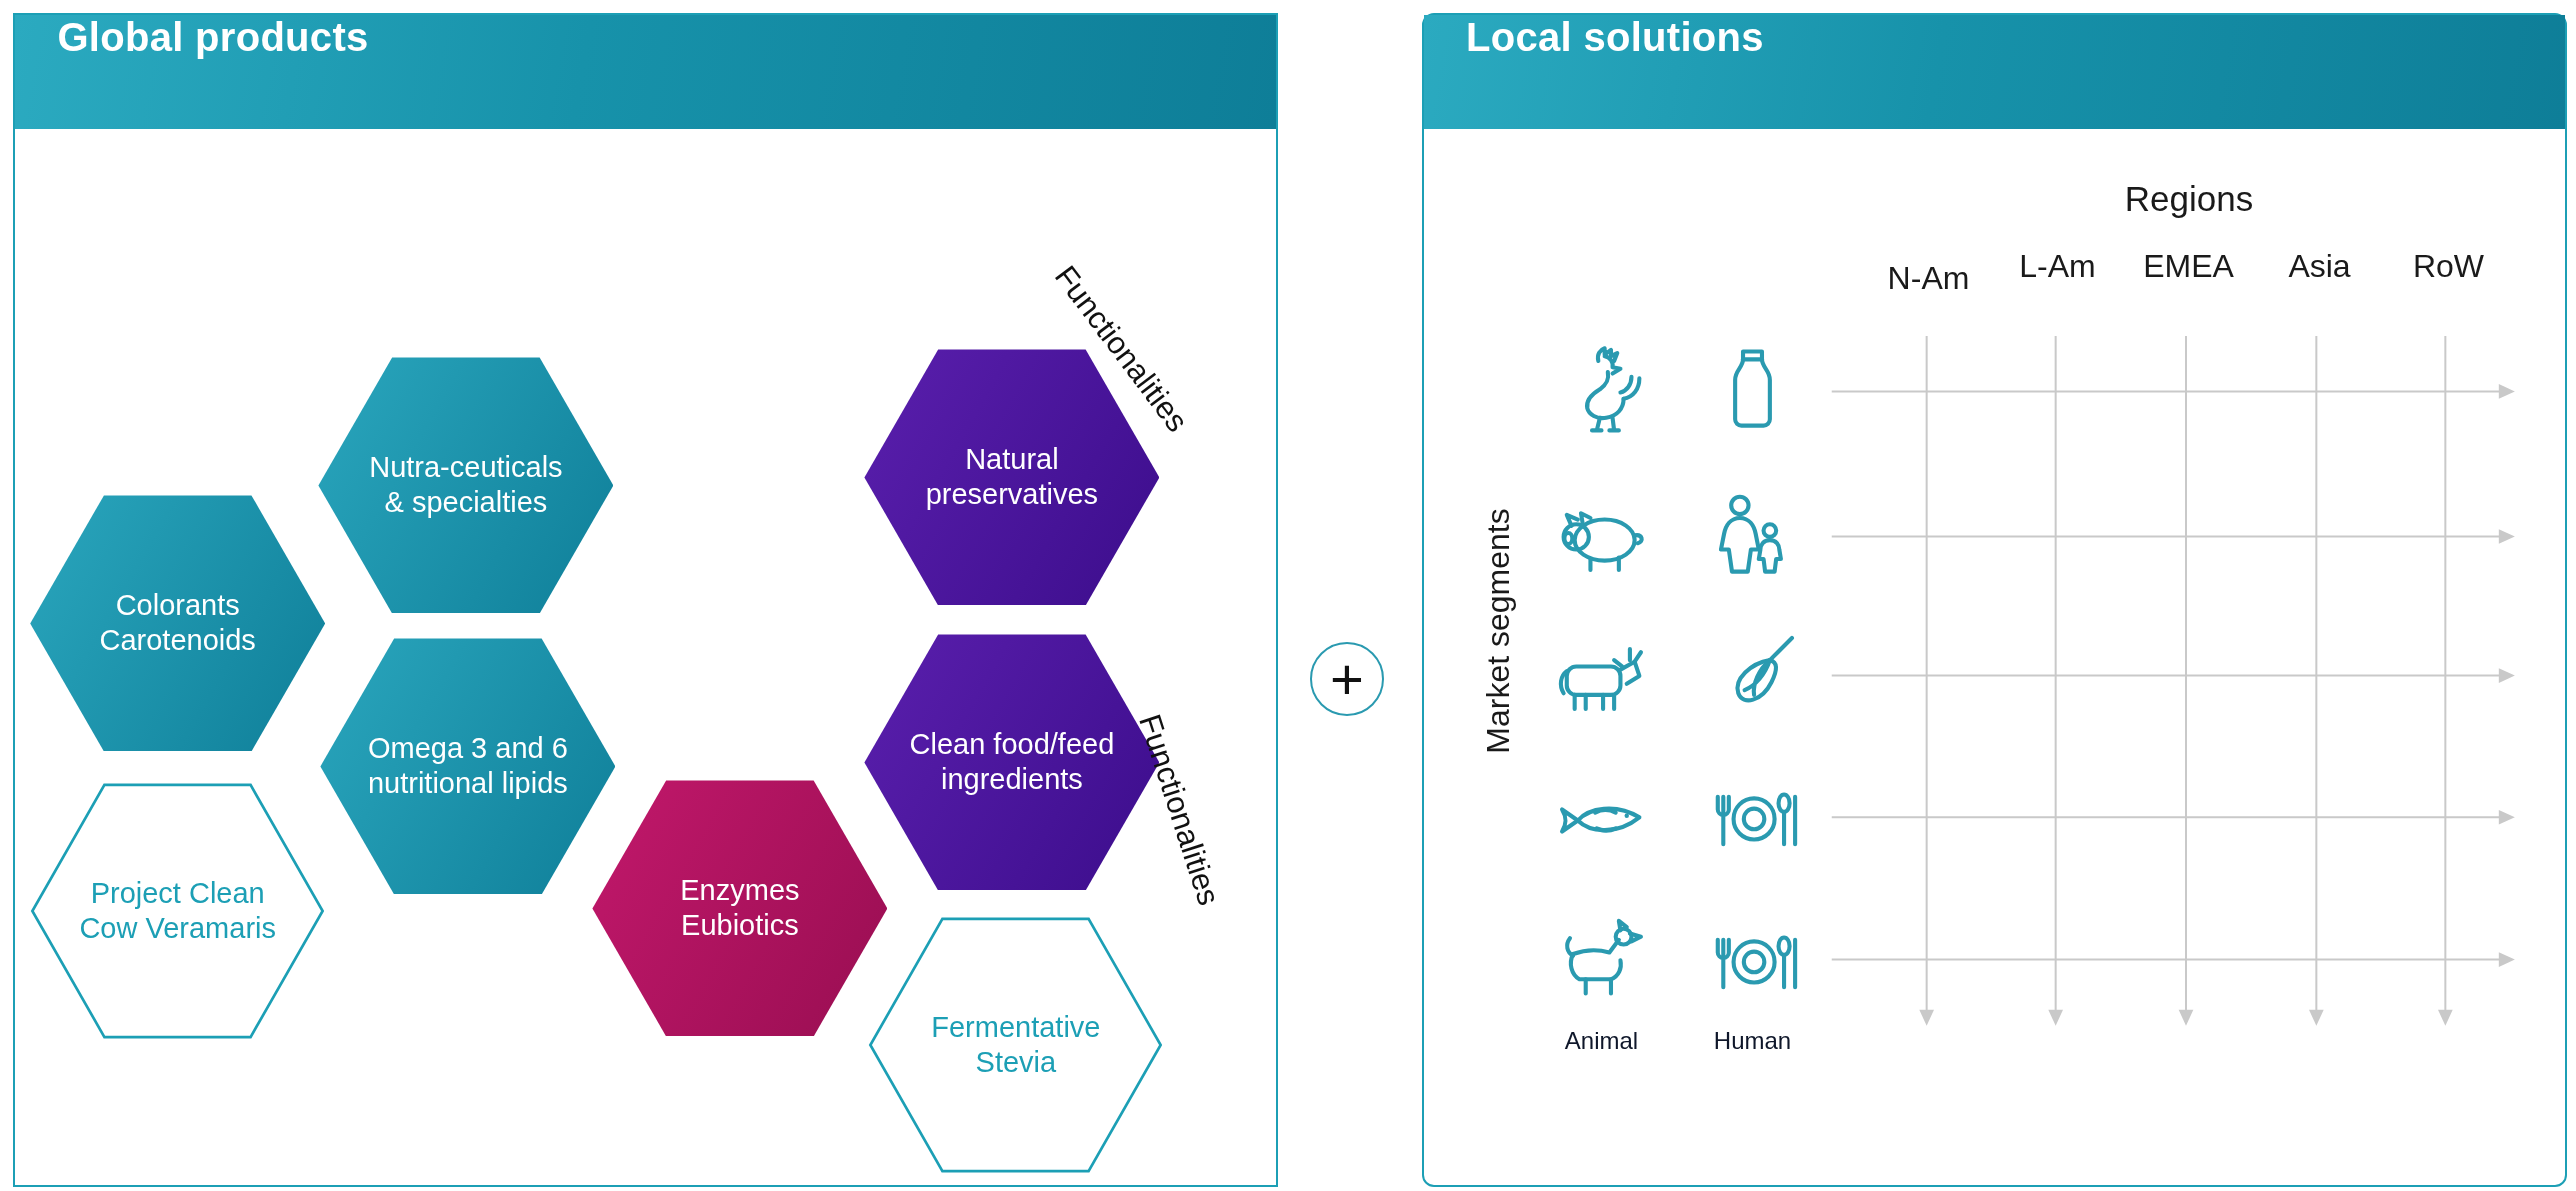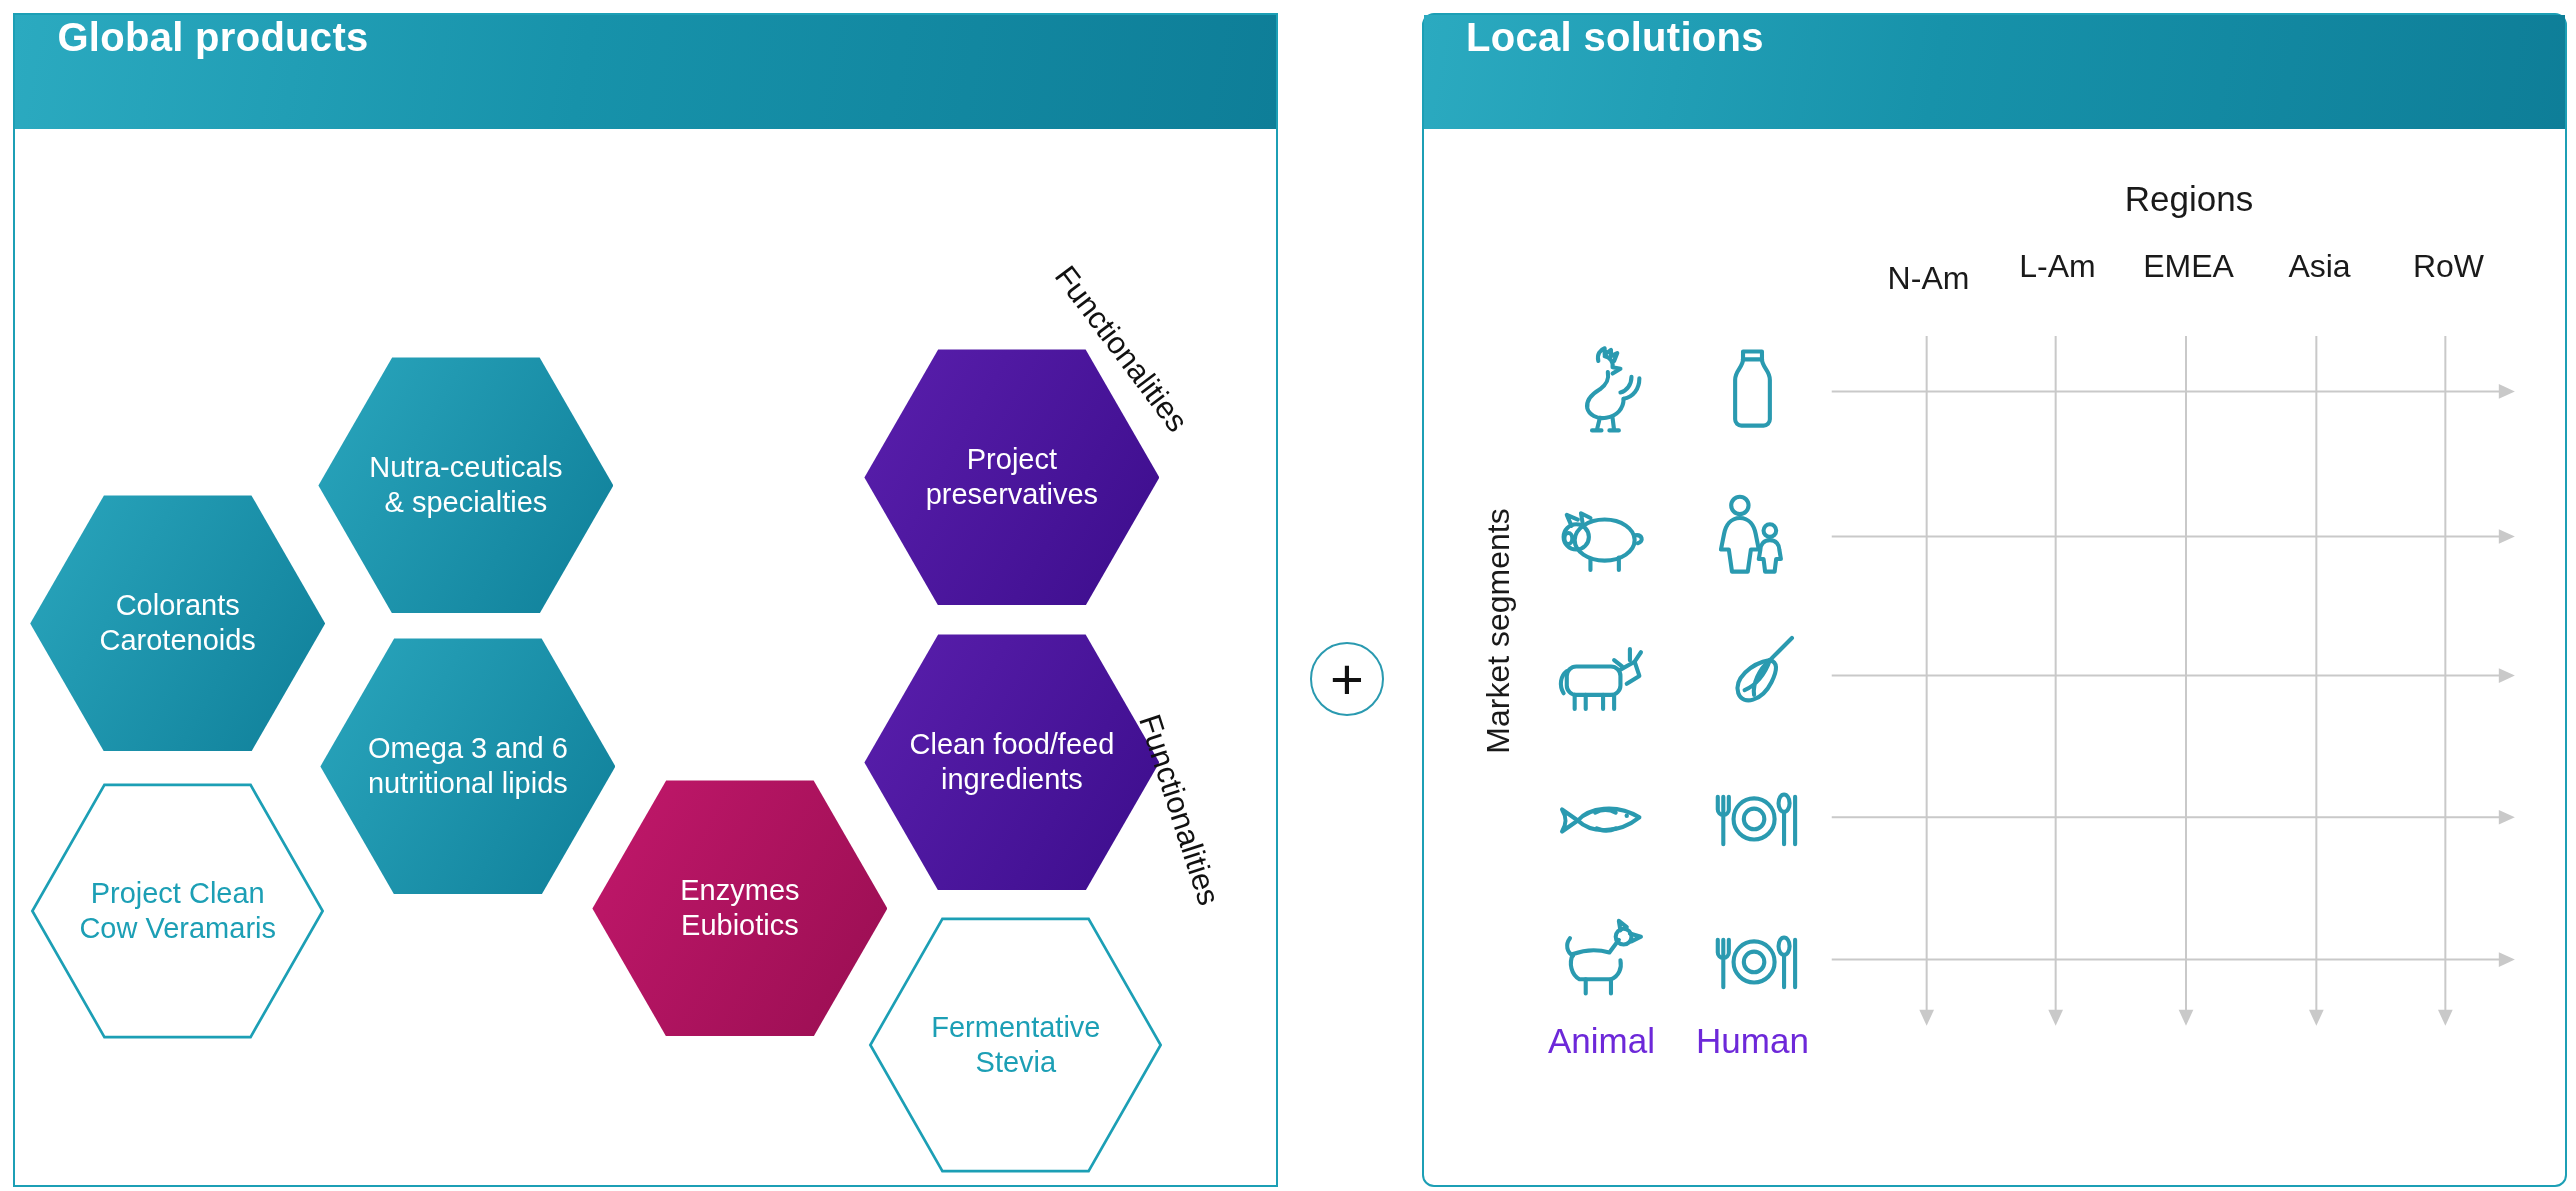--- a/index.html
+++ b/index.html
@@ -70,21 +70,21 @@
     font-size:32px;color:#1a1a1a;transform:rotate(-90deg);
   }
   .seg-icon{position:absolute;width:101px;height:101px;}
   .seg-icon svg{width:100%;height:100%;stroke:#2a9ab0;fill:none;
     stroke-width:2.6;stroke-linecap:round;stroke-linejoin:round;color:#2a9ab0;}
   .col-animal{left:127px;}
   .col-human{left:278px;}
   .row-0{top:327px;}.row-1{top:473px;}.row-2{top:612px;}.row-3{top:755px;}.row-4{top:898px;}
   .axis-label{
     position:absolute;top:1006px;width:201px;height:40px;
-    display:flex;align-items:center;justify-content:center;font-size:35px;color:#6d28d9;
+    display:flex;align-items:center;justify-content:center;font-size:24px;color:#0f172a;
   }
   .axis-animal{left:77px;}
   .axis-human{left:228px;}
 </style>
 </head>
 <body>
 
 <section class="panel panel-left">
   <header class="panel-header">
     <h1 class="panel-title">Global products</h1>
@@ -107,21 +107,21 @@
       <polygon points="111,2.5 329,2.5 436.5,190.5 329,378.5 111,378.5 3.5,190.5" fill="#ffffff" stroke="#1c9fb5" stroke-width="4"></polygon>
     </svg>
     <div class="hex-label teal-text">Project Clean
 Cow Veramaris</div>
   </div>
   <div class="hex hex-fill hex-magenta" style="left:577px;top:765px;">
     <div class="hex-label">Enzymes
 Eubiotics</div>
   </div>
   <div class="hex hex-fill hex-purple" style="left:849px;top:334px;">
-    <div class="hex-label">Project
+    <div class="hex-label">Natural
 preservatives</div>
   </div>
   <div class="hex hex-fill hex-purple" style="left:849px;top:619px;">
     <div class="hex-label">Clean food/feed
 ingredients</div>
   </div>
   <div class="hex" style="left:853px;top:902px;">
     <svg class="hex-outline-svg" viewBox="0 0 440 381">
       <polygon points="111,2.5 329,2.5 436.5,190.5 329,378.5 111,378.5 3.5,190.5" fill="#ffffff" stroke="#1c9fb5" stroke-width="4"></polygon>
     </svg>

